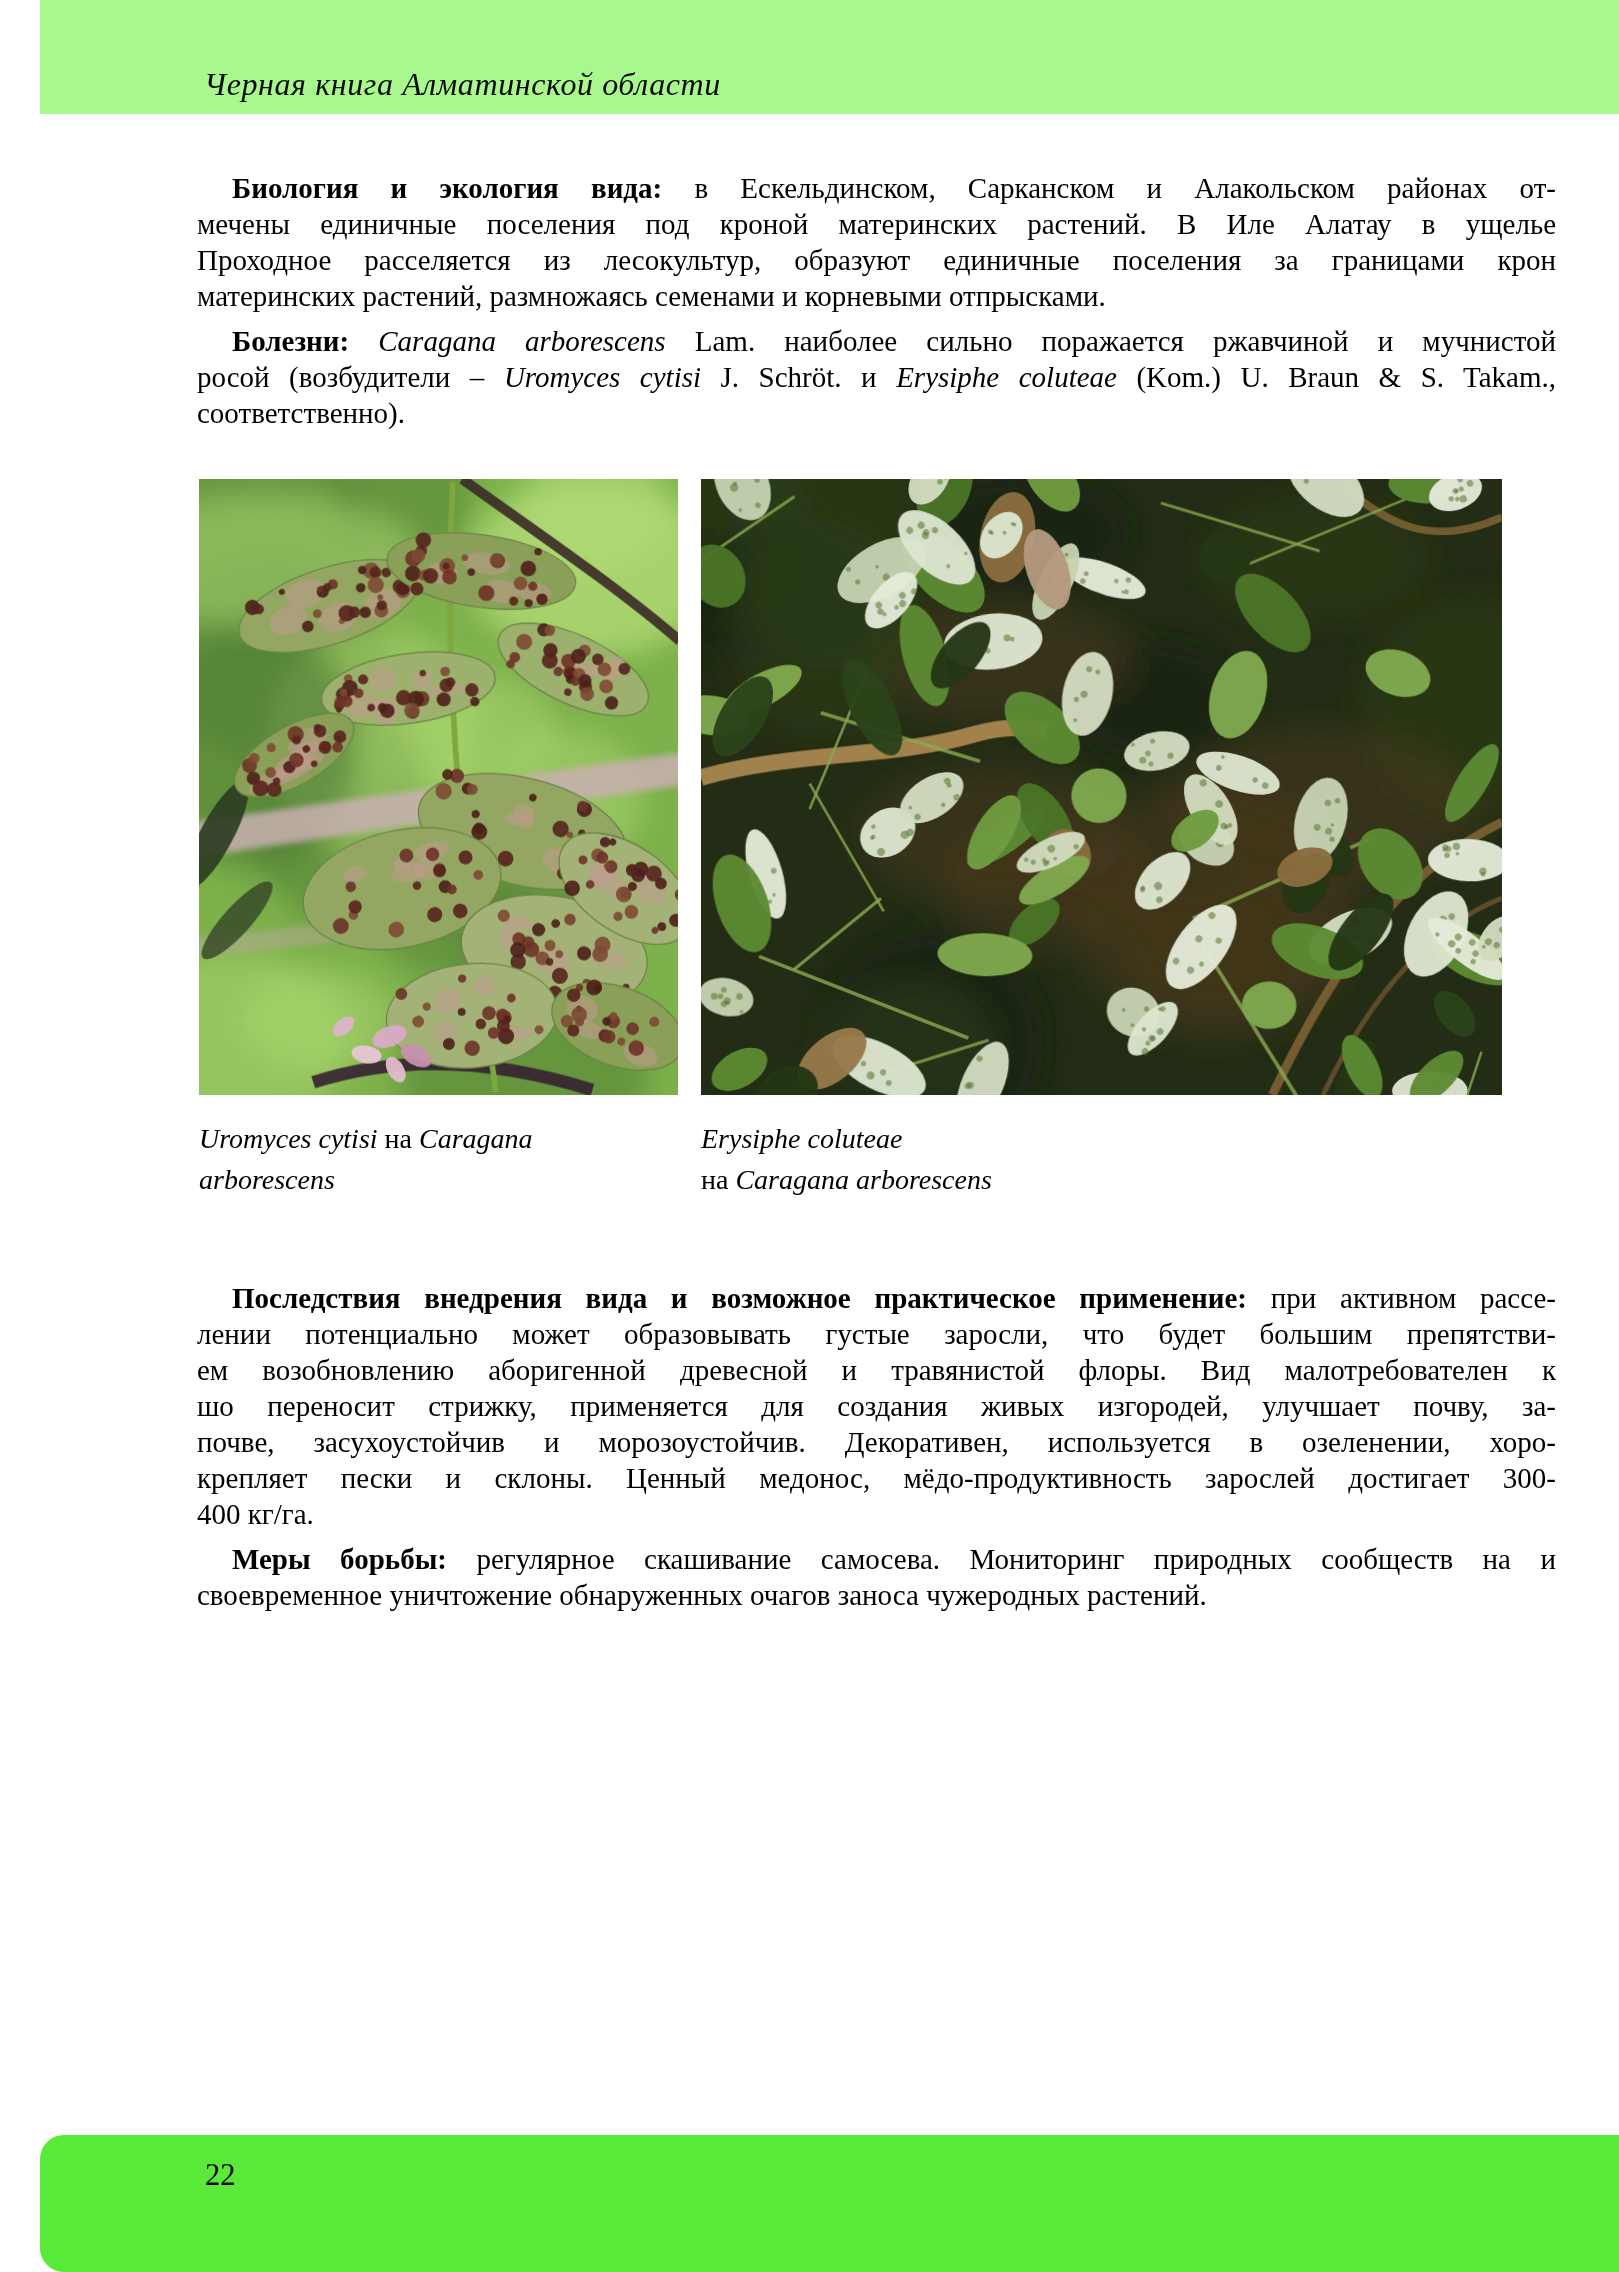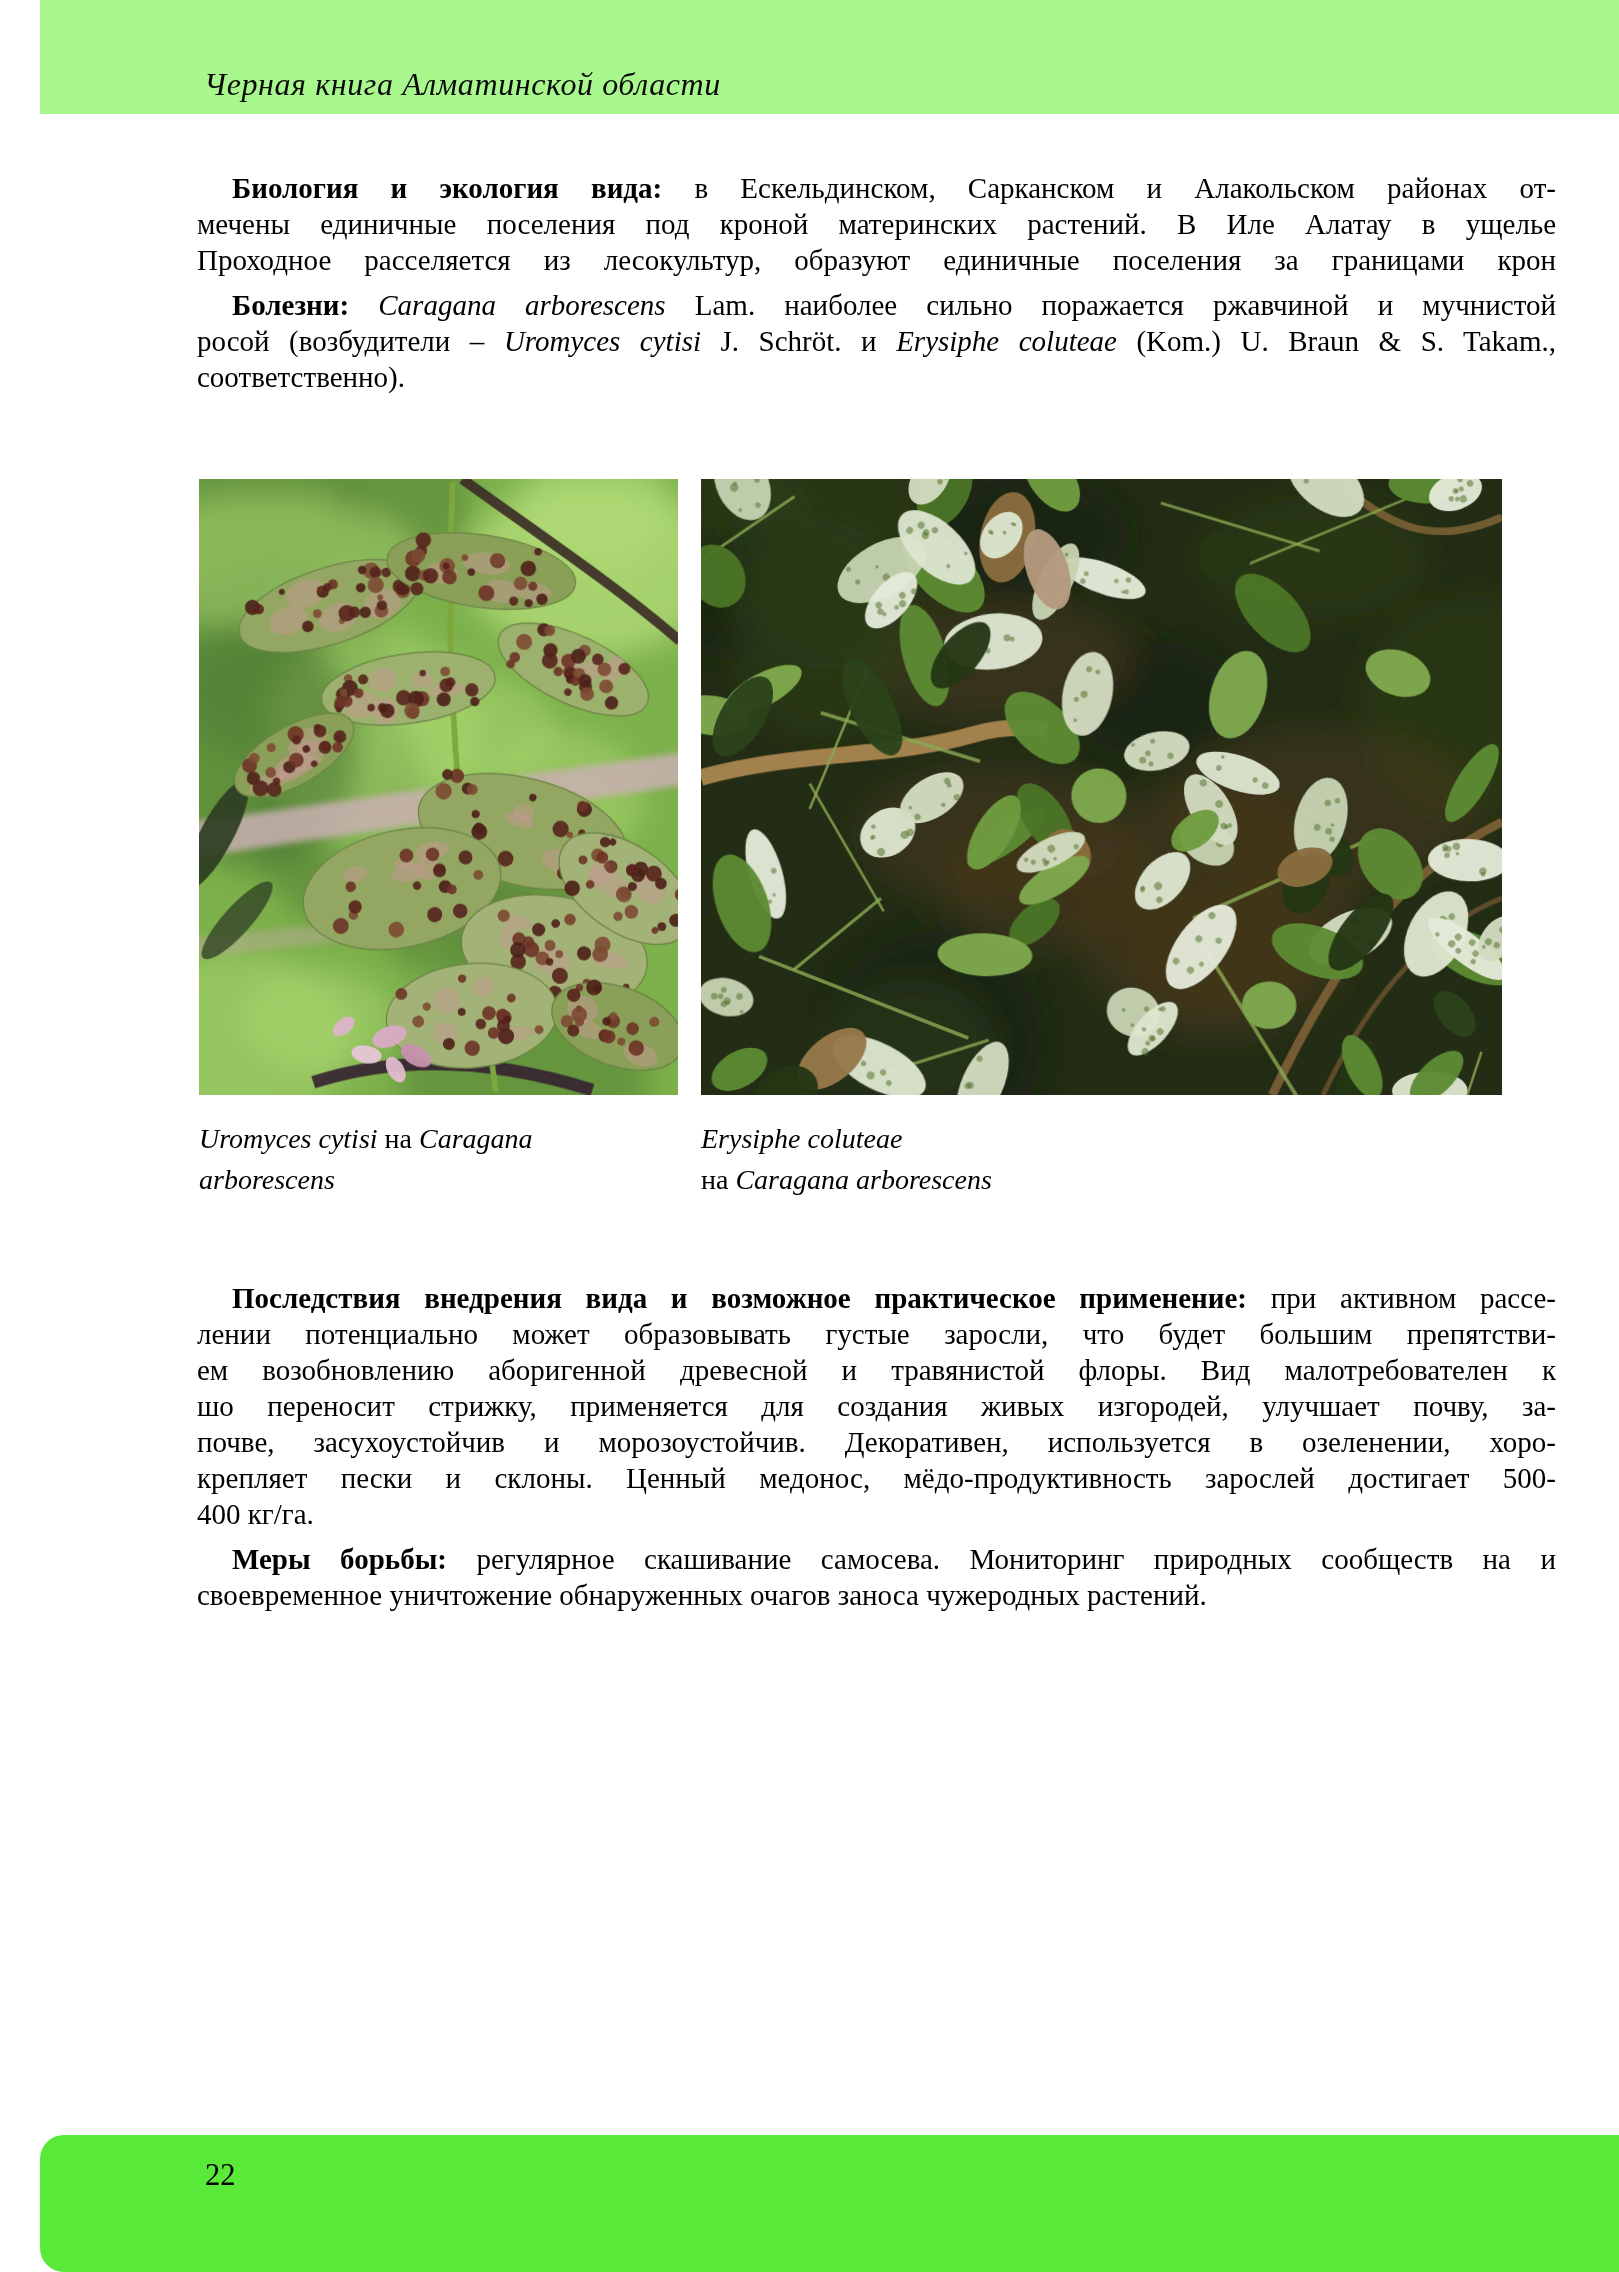--- a/index.html
+++ b/index.html
@@ -41,20 +41,21 @@
     <div class="title">Черная книга Алматинской области</div>
   </header>
 
   <main>
 
     <section class="tblock b1">
         <div class="para">
           <div class="line first"><span class="b">Биология и экология вида: </span><span>в Ескельдинском, Сарканском и Алакольском районах от-</span></div>
           <div class="line"><span>мечены единичные поселения под кроной материнских растений. В Иле Алатау в ущелье</span></div>
           <div class="line"><span>Проходное расселяется из лесокультур, образуют единичные поселения за границами крон</span></div>
+          <div class="line last"><span>материнских растений, размножаясь семенами и корневыми отпрысками.</span></div>
         </div>
         <div class="para">
           <div class="line first"><span class="b">Болезни: </span><span class="i">Caragana arborescens</span><span> Lam. наиболее сильно поражается ржавчиной и мучнистой</span></div>
           <div class="line"><span>росой (возбудители – </span><span class="i">Uromyces cytisi</span><span> J. Schröt. и </span><span class="i">Erysiphe coluteae</span><span> (Kom.) U. Braun &amp; S. Takam.,</span></div>
           <div class="line last"><span>соответственно).</span></div>
         </div>
       </section>
 
     <figure class="fig figL">
       <svg id="svgL" viewBox="0 0 755 970" preserveAspectRatio="none" xmlns="http://www.w3.org/2000/svg">
@@ -901,21 +902,21 @@
         <div class="capline"><span>на </span><span class="i">Caragana arborescens</span></div>
       </div>
 
     <section class="tblock b2">
         <div class="para">
           <div class="line first"><span class="b">Последствия внедрения вида и возможное практическое применение: </span><span>при активном рассе-</span></div>
           <div class="line"><span>лении потенциально может образовывать густые заросли, что будет большим препятстви-</span></div>
           <div class="line"><span>ем возобновлению аборигенной древесной и травянистой флоры. Вид малотребователен к</span></div>
           <div class="line"><span>шо переносит стрижку, применяется для создания живых изгородей, улучшает почву, за-</span></div>
           <div class="line"><span>почве, засухоустойчив и морозоустойчив. Декоративен, используется в озеленении, хоро-</span></div>
-          <div class="line"><span>крепляет пески и склоны. Ценный медонос, мёдо-продуктивность зарослей достигает 500-</span></div>
+          <div class="line"><span>крепляет пески и склоны. Ценный медонос, мёдо-продуктивность зарослей достигает 300-</span></div>
           <div class="line last"><span>400 кг/га.</span></div>
         </div>
         <div class="para">
           <div class="line first"><span class="b">Меры борьбы: </span><span>регулярное скашивание самосева. Мониторинг природных сообществ на и</span></div>
           <div class="line last"><span>своевременное уничтожение обнаруженных очагов заноса чужеродных растений.</span></div>
         </div>
       </section>
 
   </main>
 

